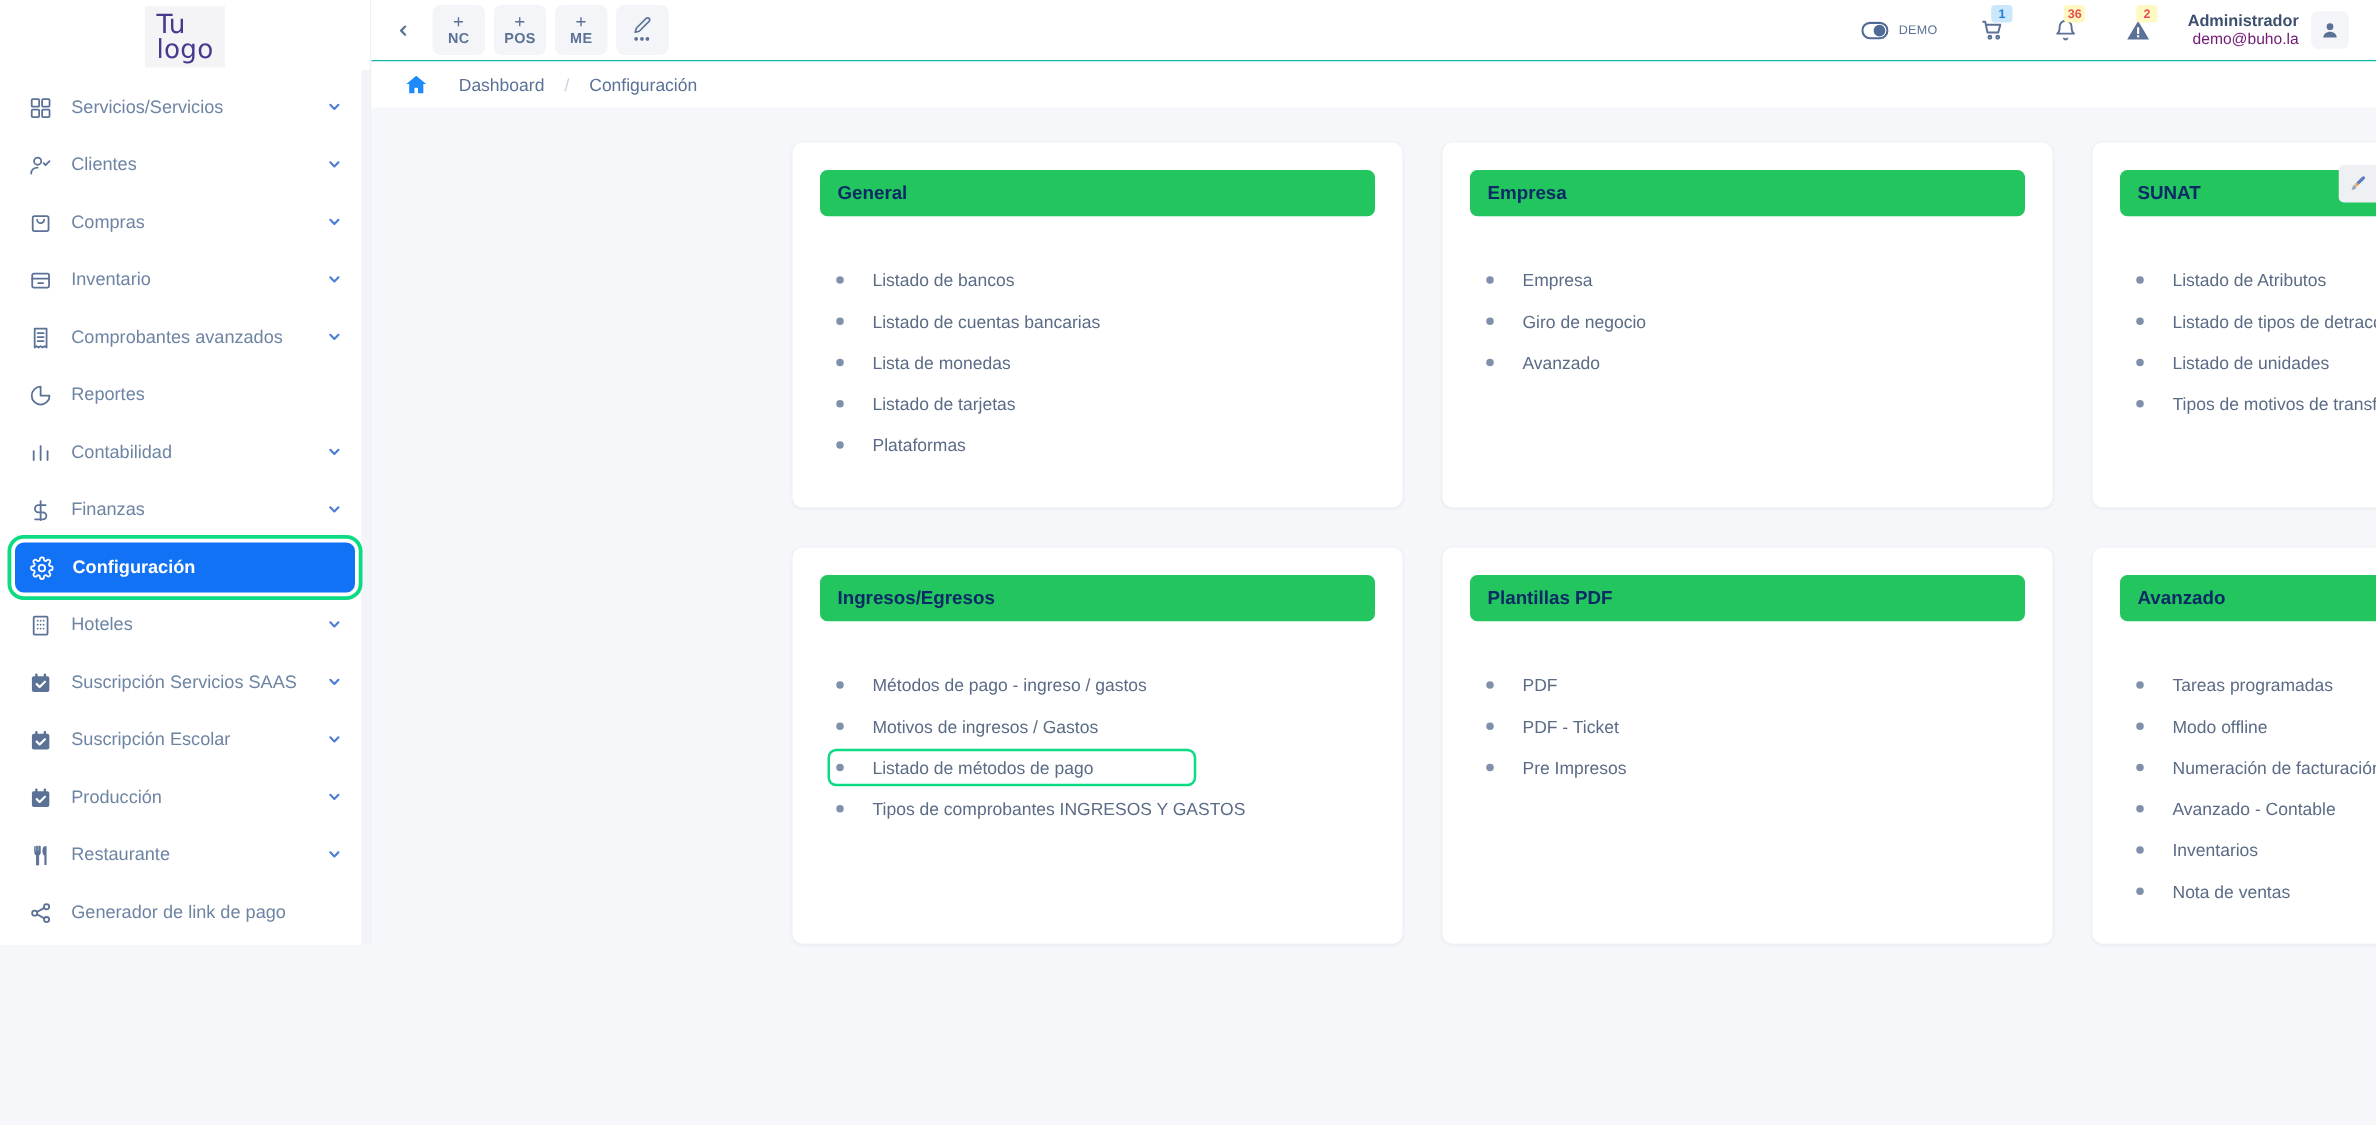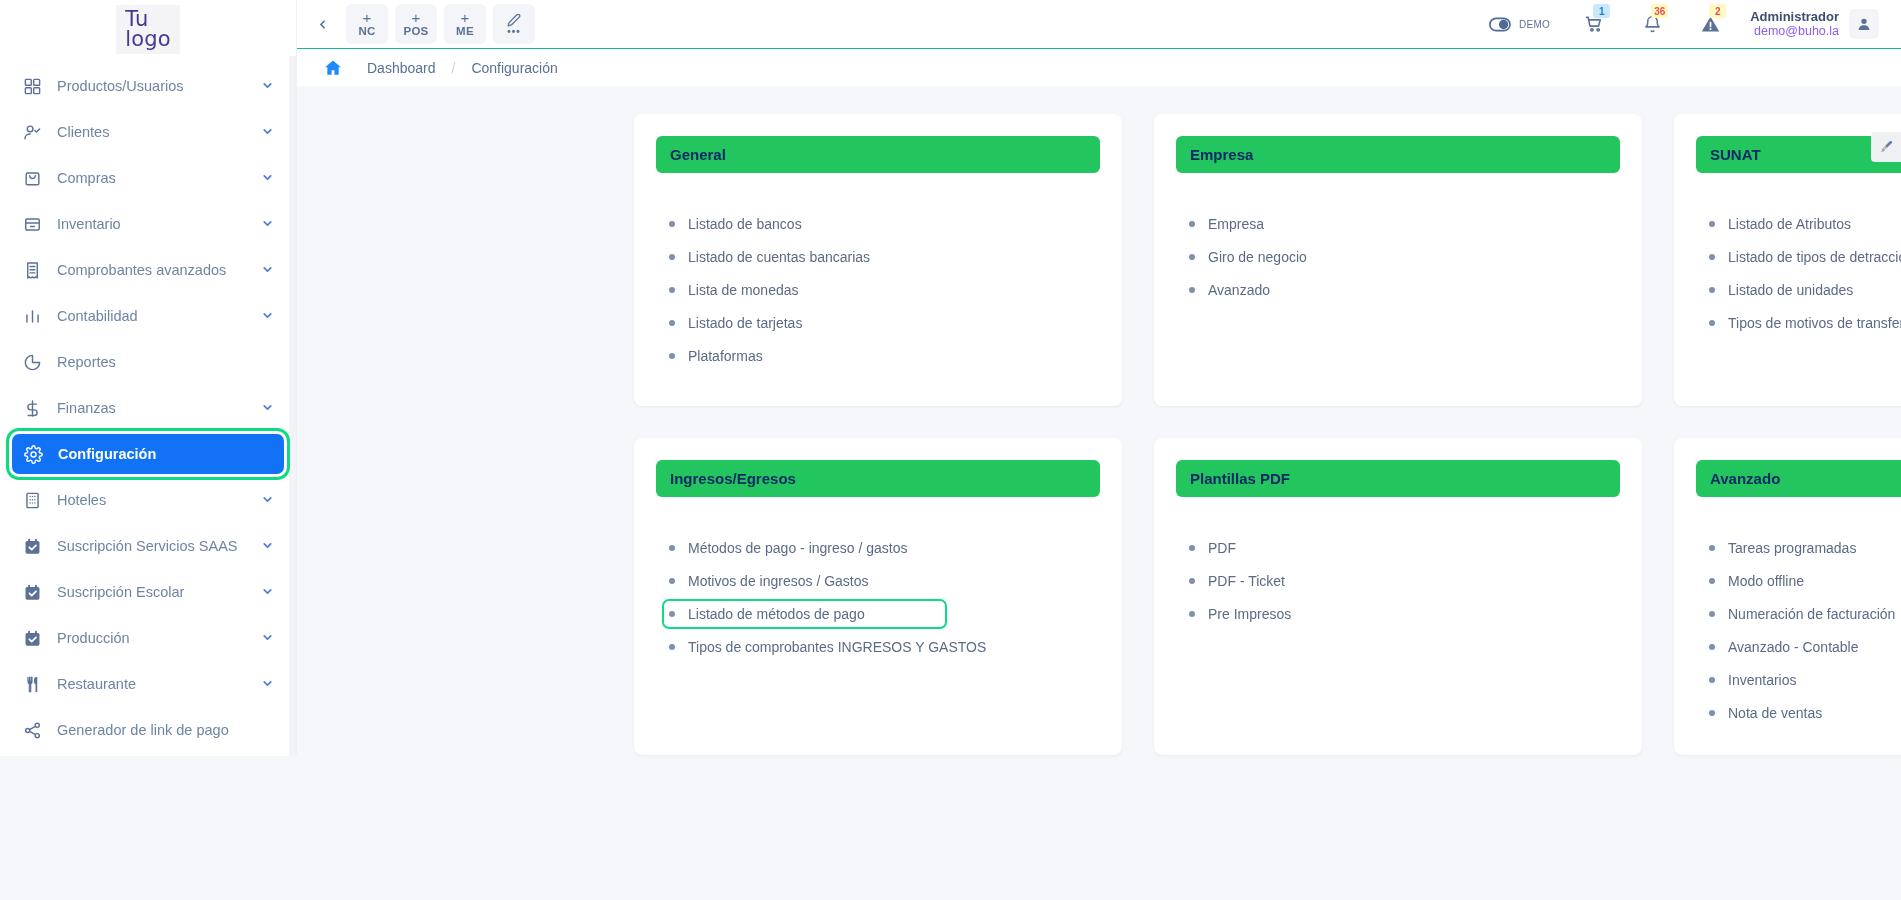--- a/index.html
+++ b/index.html
@@ -137,21 +137,21 @@
     font-size: 10px; font-weight: bold;
     display: flex; align-items: center; justify-content: center;
     padding: 0 3px;
   }
   .badge.blue { background: #cbe7fb; color: #1e7fd4; }
   .badge.red  { background: #fef9c3; color: #e8504f; }
 
   .user-wrap { display: flex; align-items: center; cursor: pointer; }
   .user-txt { text-align: right; line-height: 1.2; margin-right: 10px; }
   .user-name { color: #3c4f6d; font-size: 13px; font-weight: bold; }
-  .user-mail { color: #8b5cf6; font-size: 12.5px; }
+  .user-mail { color: #701a75; font-size: 12.5px; }
   .avatar {
     width: 30px; height: 30px; border-radius: 5px;
     background: #f3f5f9; display: flex;
     align-items: center; justify-content: center;
     color: #5b7196;
   }
 
   
   #breadcrumb {
     height: 38px; flex: 0 0 38px;
@@ -197,20 +197,21 @@
     display: flex; align-items: center;
     color: #5b6b85;
     font-size: 14px;
     padding: 5px 0 5px 0;
     margin-bottom: 3px;
     cursor: pointer;
     width: max-content;
     border: 2px solid transparent;
     border-radius: 7px;
     padding-right: 14px;
+    gap: 10px;
   }
   .card li .dot {
     width: 6px; height: 6px; border-radius: 50%;
     background: #7f90ab;
     flex: 0 0 6px;
     margin: 0 13px 0 5px;
   }
   .card li.hl {
     border-color: #0ddb83;
     padding-right: 80px;
@@ -248,21 +249,21 @@
   <div class="nav-list" id="nav-list">
       <div class="nav-item">
         <span class="ic">
           <svg width="19" height="19" viewBox="0 0 24 24" fill="none" stroke="currentColor" stroke-width="1.8" stroke-linecap="round" stroke-linejoin="round">
             <rect x="3" y="3" width="7.5" height="7.5" rx="1"></rect>
             <rect x="13.5" y="3" width="7.5" height="7.5" rx="1"></rect>
             <rect x="3" y="13.5" width="7.5" height="7.5" rx="1"></rect>
             <rect x="13.5" y="13.5" width="7.5" height="7.5" rx="1"></rect>
           </svg>
         </span>
-        <span class="lbl">Productos/Usuarios</span>
+        <span class="lbl">Servicios/Servicios</span>
         <span class="chev"><svg width="13" height="13" viewBox="0 0 24 24" fill="none" stroke="currentColor" stroke-width="3.2" stroke-linecap="round" stroke-linejoin="round">
             <polyline points="6 9 12 15 18 9"></polyline>
           </svg></span>
       </div>
       <div class="nav-item">
         <span class="ic">
           <svg width="19" height="19" viewBox="0 0 24 24" fill="none" stroke="currentColor" stroke-width="1.8" stroke-linecap="round" stroke-linejoin="round">
             <circle cx="9" cy="7.5" r="3.6"></circle>
             <path d="M2.5 20c0-3.6 2.9-6 6.5-6"></path>
             <polyline points="15 9.5 17 11.5 21 7.5"></polyline>
@@ -308,37 +309,37 @@
           </svg>
         </span>
         <span class="lbl">Comprobantes avanzados</span>
         <span class="chev"><svg width="13" height="13" viewBox="0 0 24 24" fill="none" stroke="currentColor" stroke-width="3.2" stroke-linecap="round" stroke-linejoin="round">
             <polyline points="6 9 12 15 18 9"></polyline>
           </svg></span>
       </div>
       <div class="nav-item">
         <span class="ic">
           <svg width="19" height="19" viewBox="0 0 24 24" fill="none" stroke="currentColor" stroke-width="1.8" stroke-linecap="round" stroke-linejoin="round">
+            <path d="M21 12a9 9 0 1 1-9-9v9z"></path>
+          </svg>
+        </span>
+        <span class="lbl">Reportes</span>
+      </div>
+      <div class="nav-item">
+        <span class="ic">
+          <svg width="19" height="19" viewBox="0 0 24 24" fill="none" stroke="currentColor" stroke-width="1.8" stroke-linecap="round" stroke-linejoin="round">
             <line x1="5" y1="10" x2="5" y2="19"></line>
             <line x1="12" y1="5" x2="12" y2="19"></line>
             <line x1="19" y1="10" x2="19" y2="19"></line>
           </svg>
         </span>
         <span class="lbl">Contabilidad</span>
         <span class="chev"><svg width="13" height="13" viewBox="0 0 24 24" fill="none" stroke="currentColor" stroke-width="3.2" stroke-linecap="round" stroke-linejoin="round">
             <polyline points="6 9 12 15 18 9"></polyline>
           </svg></span>
-      </div>
-      <div class="nav-item">
-        <span class="ic">
-          <svg width="19" height="19" viewBox="0 0 24 24" fill="none" stroke="currentColor" stroke-width="1.8" stroke-linecap="round" stroke-linejoin="round">
-            <path d="M21 12a9 9 0 1 1-9-9v9z"></path>
-          </svg>
-        </span>
-        <span class="lbl">Reportes</span>
       </div>
       <div class="nav-item">
         <span class="ic">
           <svg width="19" height="19" viewBox="0 0 24 24" fill="none" stroke="currentColor" stroke-width="1.8" stroke-linecap="round" stroke-linejoin="round">
             <line x1="12" y1="2.5" x2="12" y2="21.5"></line>
             <path d="M17 6.5H9.8a3.6 3.6 0 0 0 0 7.2h4.4a3.6 3.6 0 0 1 0 7.2H6.5"></path>
           </svg>
         </span>
         <span class="lbl">Finanzas</span>
         <span class="chev"><svg width="13" height="13" viewBox="0 0 24 24" fill="none" stroke="currentColor" stroke-width="3.2" stroke-linecap="round" stroke-linejoin="round">

